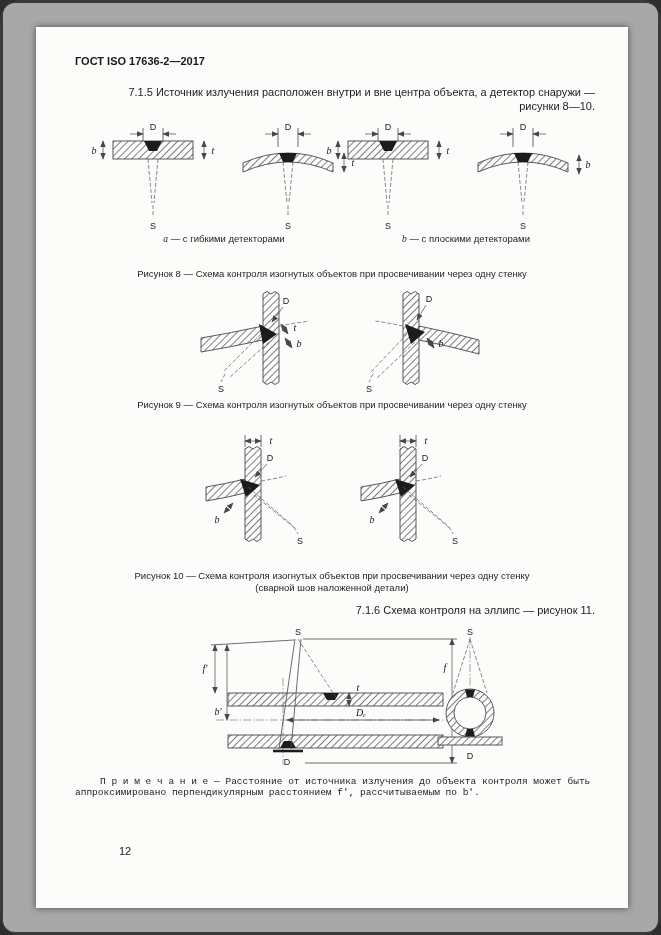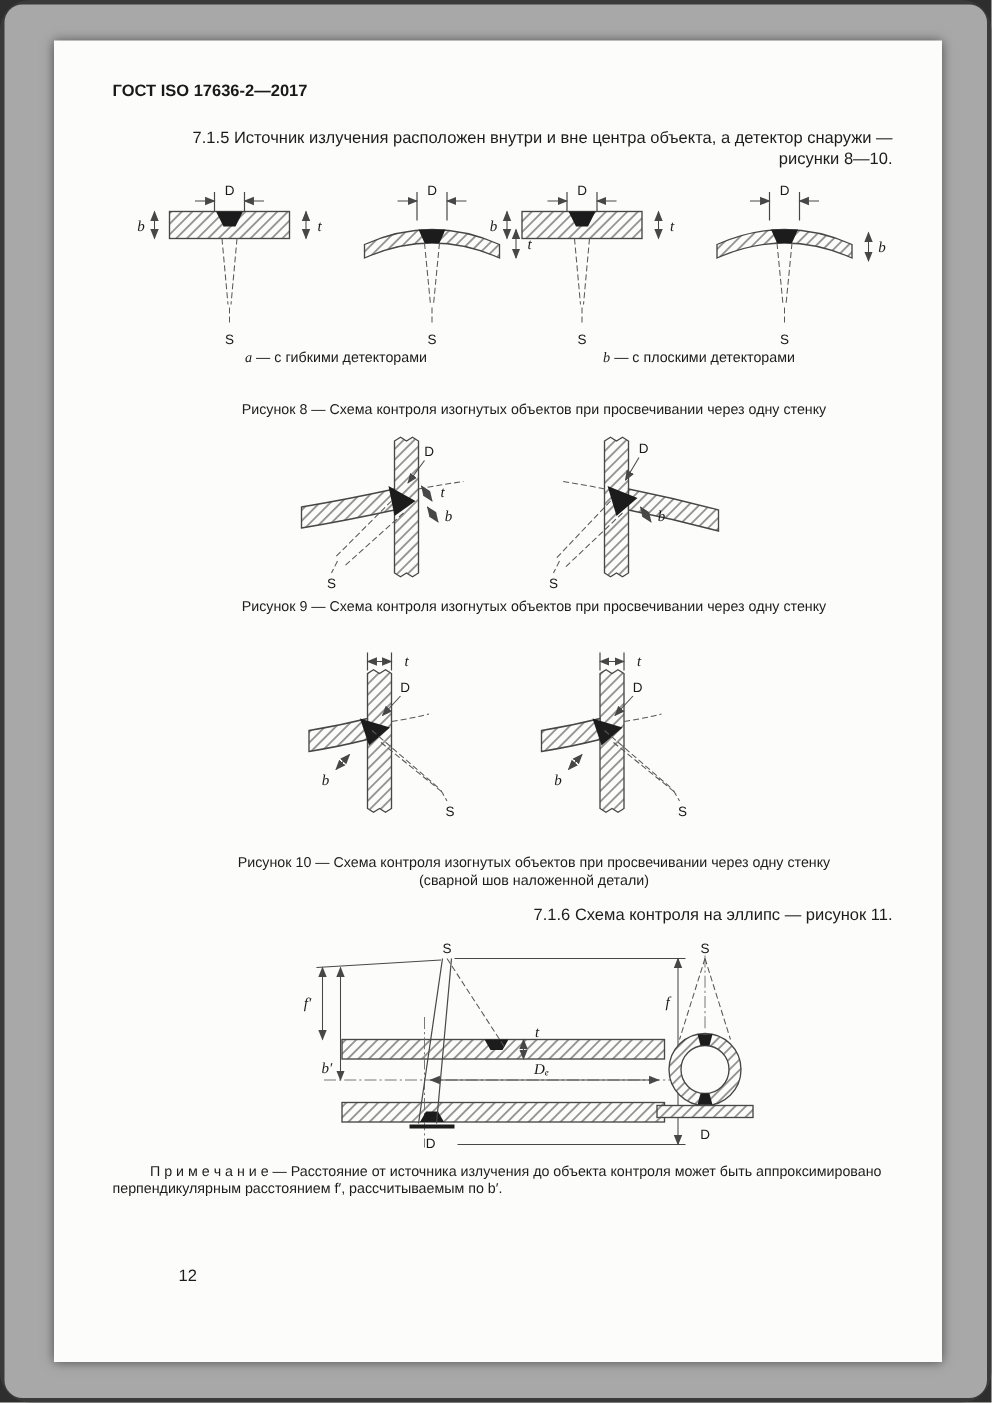--- a/index.html
+++ b/index.html
@@ -6,32 +6,32 @@
   body{background:#2e2e2e;font-family:"Liberation Sans",sans-serif;}
   .scan{position:relative;width:661px;height:935px;background:#3a3a3a;overflow:hidden;border-radius:20px;}
   .mat{position:absolute;left:3px;top:3px;right:3px;bottom:3px;background:#a8a8a8;border-radius:12px;}
   .page{position:absolute;left:36px;top:27px;width:592px;height:881px;background:#fcfcfb;
         box-shadow:0 0 7px rgba(0,0,0,.55);}
   .hdr{position:absolute;left:39px;top:28px;font-size:11px;font-weight:bold;color:#191919;}
   .para{position:absolute;left:39px;width:520px;font-size:11px;line-height:14px;color:#1c1c1c;
         text-indent:25px;text-align:right;}
   .p715{top:58px;}
   .p716{top:576px;}
-  .cap{position:absolute;left:0;width:592px;text-align:center;font-size:9.5px;line-height:12px;color:#1c1c1c;padding-left:24px;}
+  .cap{position:absolute;left:0;width:592px;text-align:center;font-size:9.5px;line-height:12px;color:#1c1c1c;}
   .cap8{top:241px;}
   .cap9{top:372px;}
   .cap10{top:543px;}
   .cap11{top:787px;}
   .subcaps{position:absolute;top:206px;left:0;width:592px;height:14px;font-size:9.5px;color:#1c1c1c;}
   .subcap{position:absolute;transform:translateX(-50%);white-space:nowrap;}
   .subcap-a{left:188px;}
   .subcap-b{left:430px;}
   .subcap i{font-family:"Liberation Serif",serif;font-style:italic;}
   .note{position:absolute;left:39px;top:750px;width:518px;font-size:9.5px;line-height:10.5px;
-        color:#1c1c1c;text-indent:25px;}
+        color:#1c1c1c;text-indent:25px;font-family:Liberation Mono, monospace;}
   .pgnum{position:absolute;left:39px;top:818px;font-size:11px;color:#1c1c1c;margin-left:44px;}
   .fig{position:absolute;}
   .fig8{left:28px;top:90px;}
   .fig9{left:145px;top:259px;}
   .fig10{left:162px;top:402px;}
   .fig11{left:155px;top:596px;}
   svg .pl{fill:url(#h);stroke:#474747;stroke-width:0.9;}
   svg .wl{fill:#1c1c1c;stroke:none;}
   svg .ln{stroke:#474747;stroke-width:0.8;fill:none;}
   svg .dim{stroke:#474747;stroke-width:0.7;fill:none;

